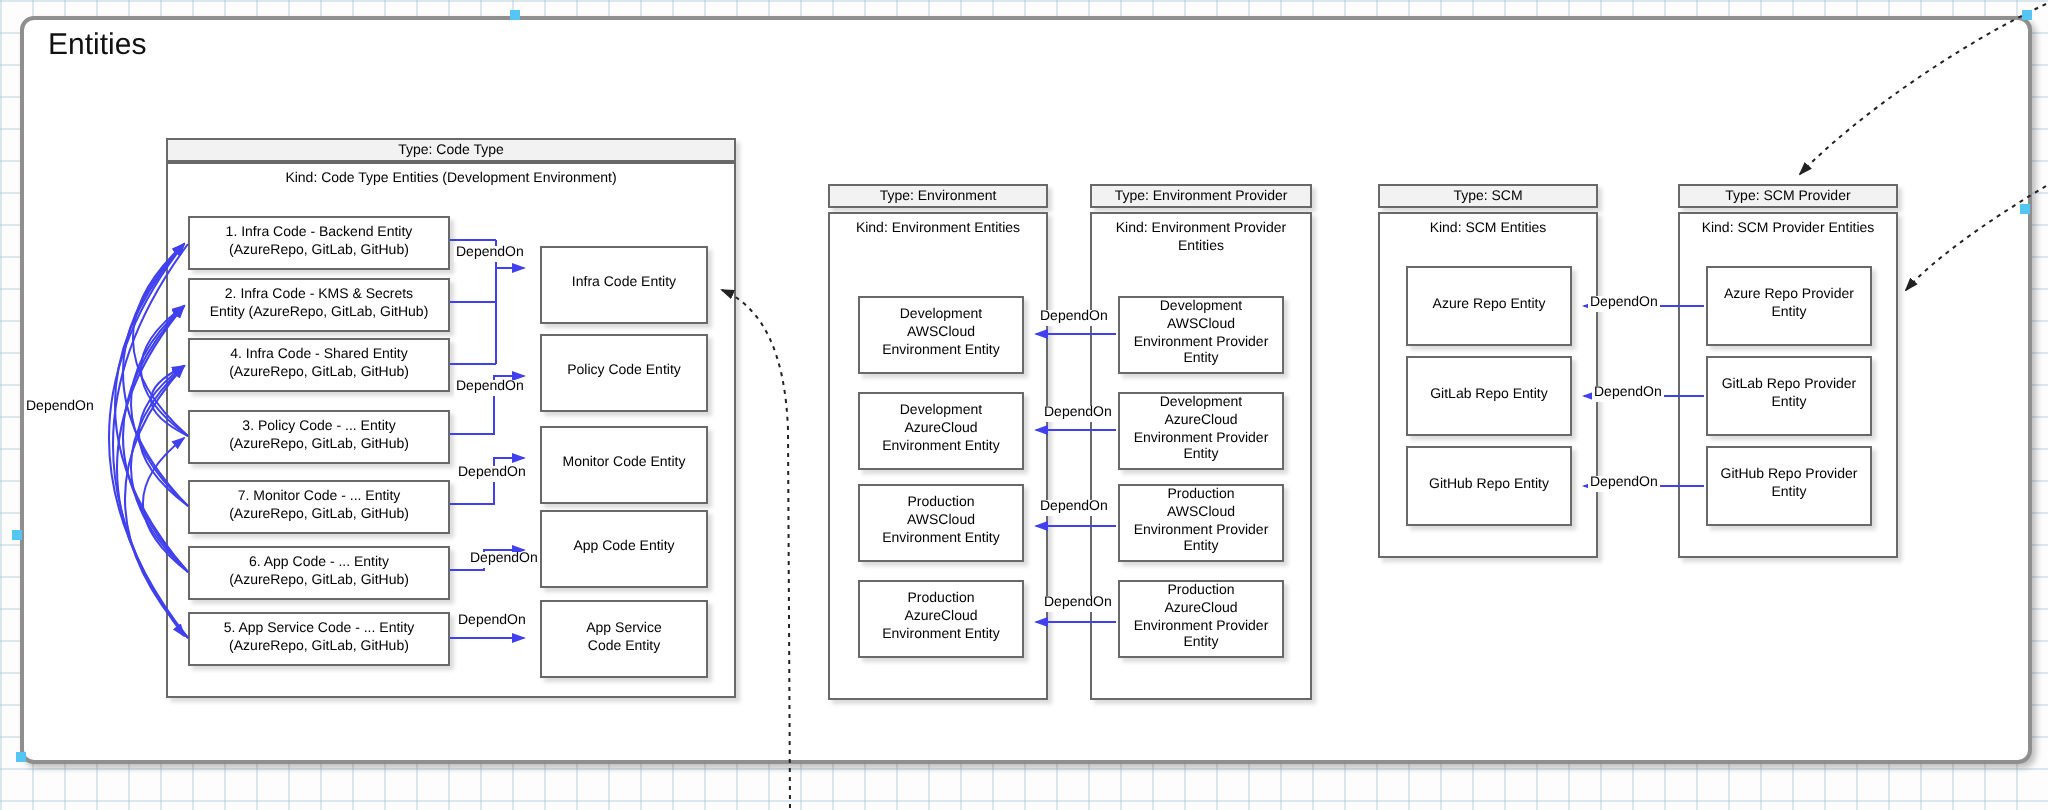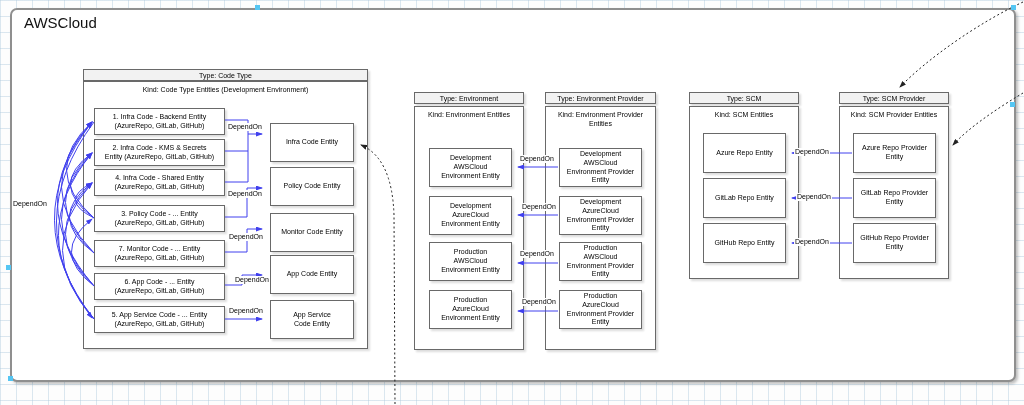--- a/index.html
+++ b/index.html
@@ -56,21 +56,21 @@
   .black-dash{stroke:var(--connector_black); stroke-width:1; fill:none; stroke-dasharray:2,2.5;}
   .black-fill{fill:var(--connector_black);}
   .handle{position:absolute; width:5px; height:5px; background:var(--handle_cyan); z-index:6;}
 </style>
 </head>
 <body>
 
 <div class="canvas">
 
   <div class="page"></div>
-  <div class="title">AWSCloud</div>
+  <div class="title">Entities</div>
 
   <div class="shape group-header" style="left:83px;top:69px;width:285px;height:12px;">
     <span>Type: Code Type</span>
   </div>
   <div class="shape group-body" style="left:83px;top:81px;width:285px;height:268px;">
     <div class="kind-label">Kind: Code Type Entities (Development Environment)</div>
   </div>
 
   <div class="shape node" style="left:94px;top:108px;width:131px;height:27px;"><span>1. Infra Code - Backend Entity
 (AzureRepo, GitLab, GitHub)</span></div>

